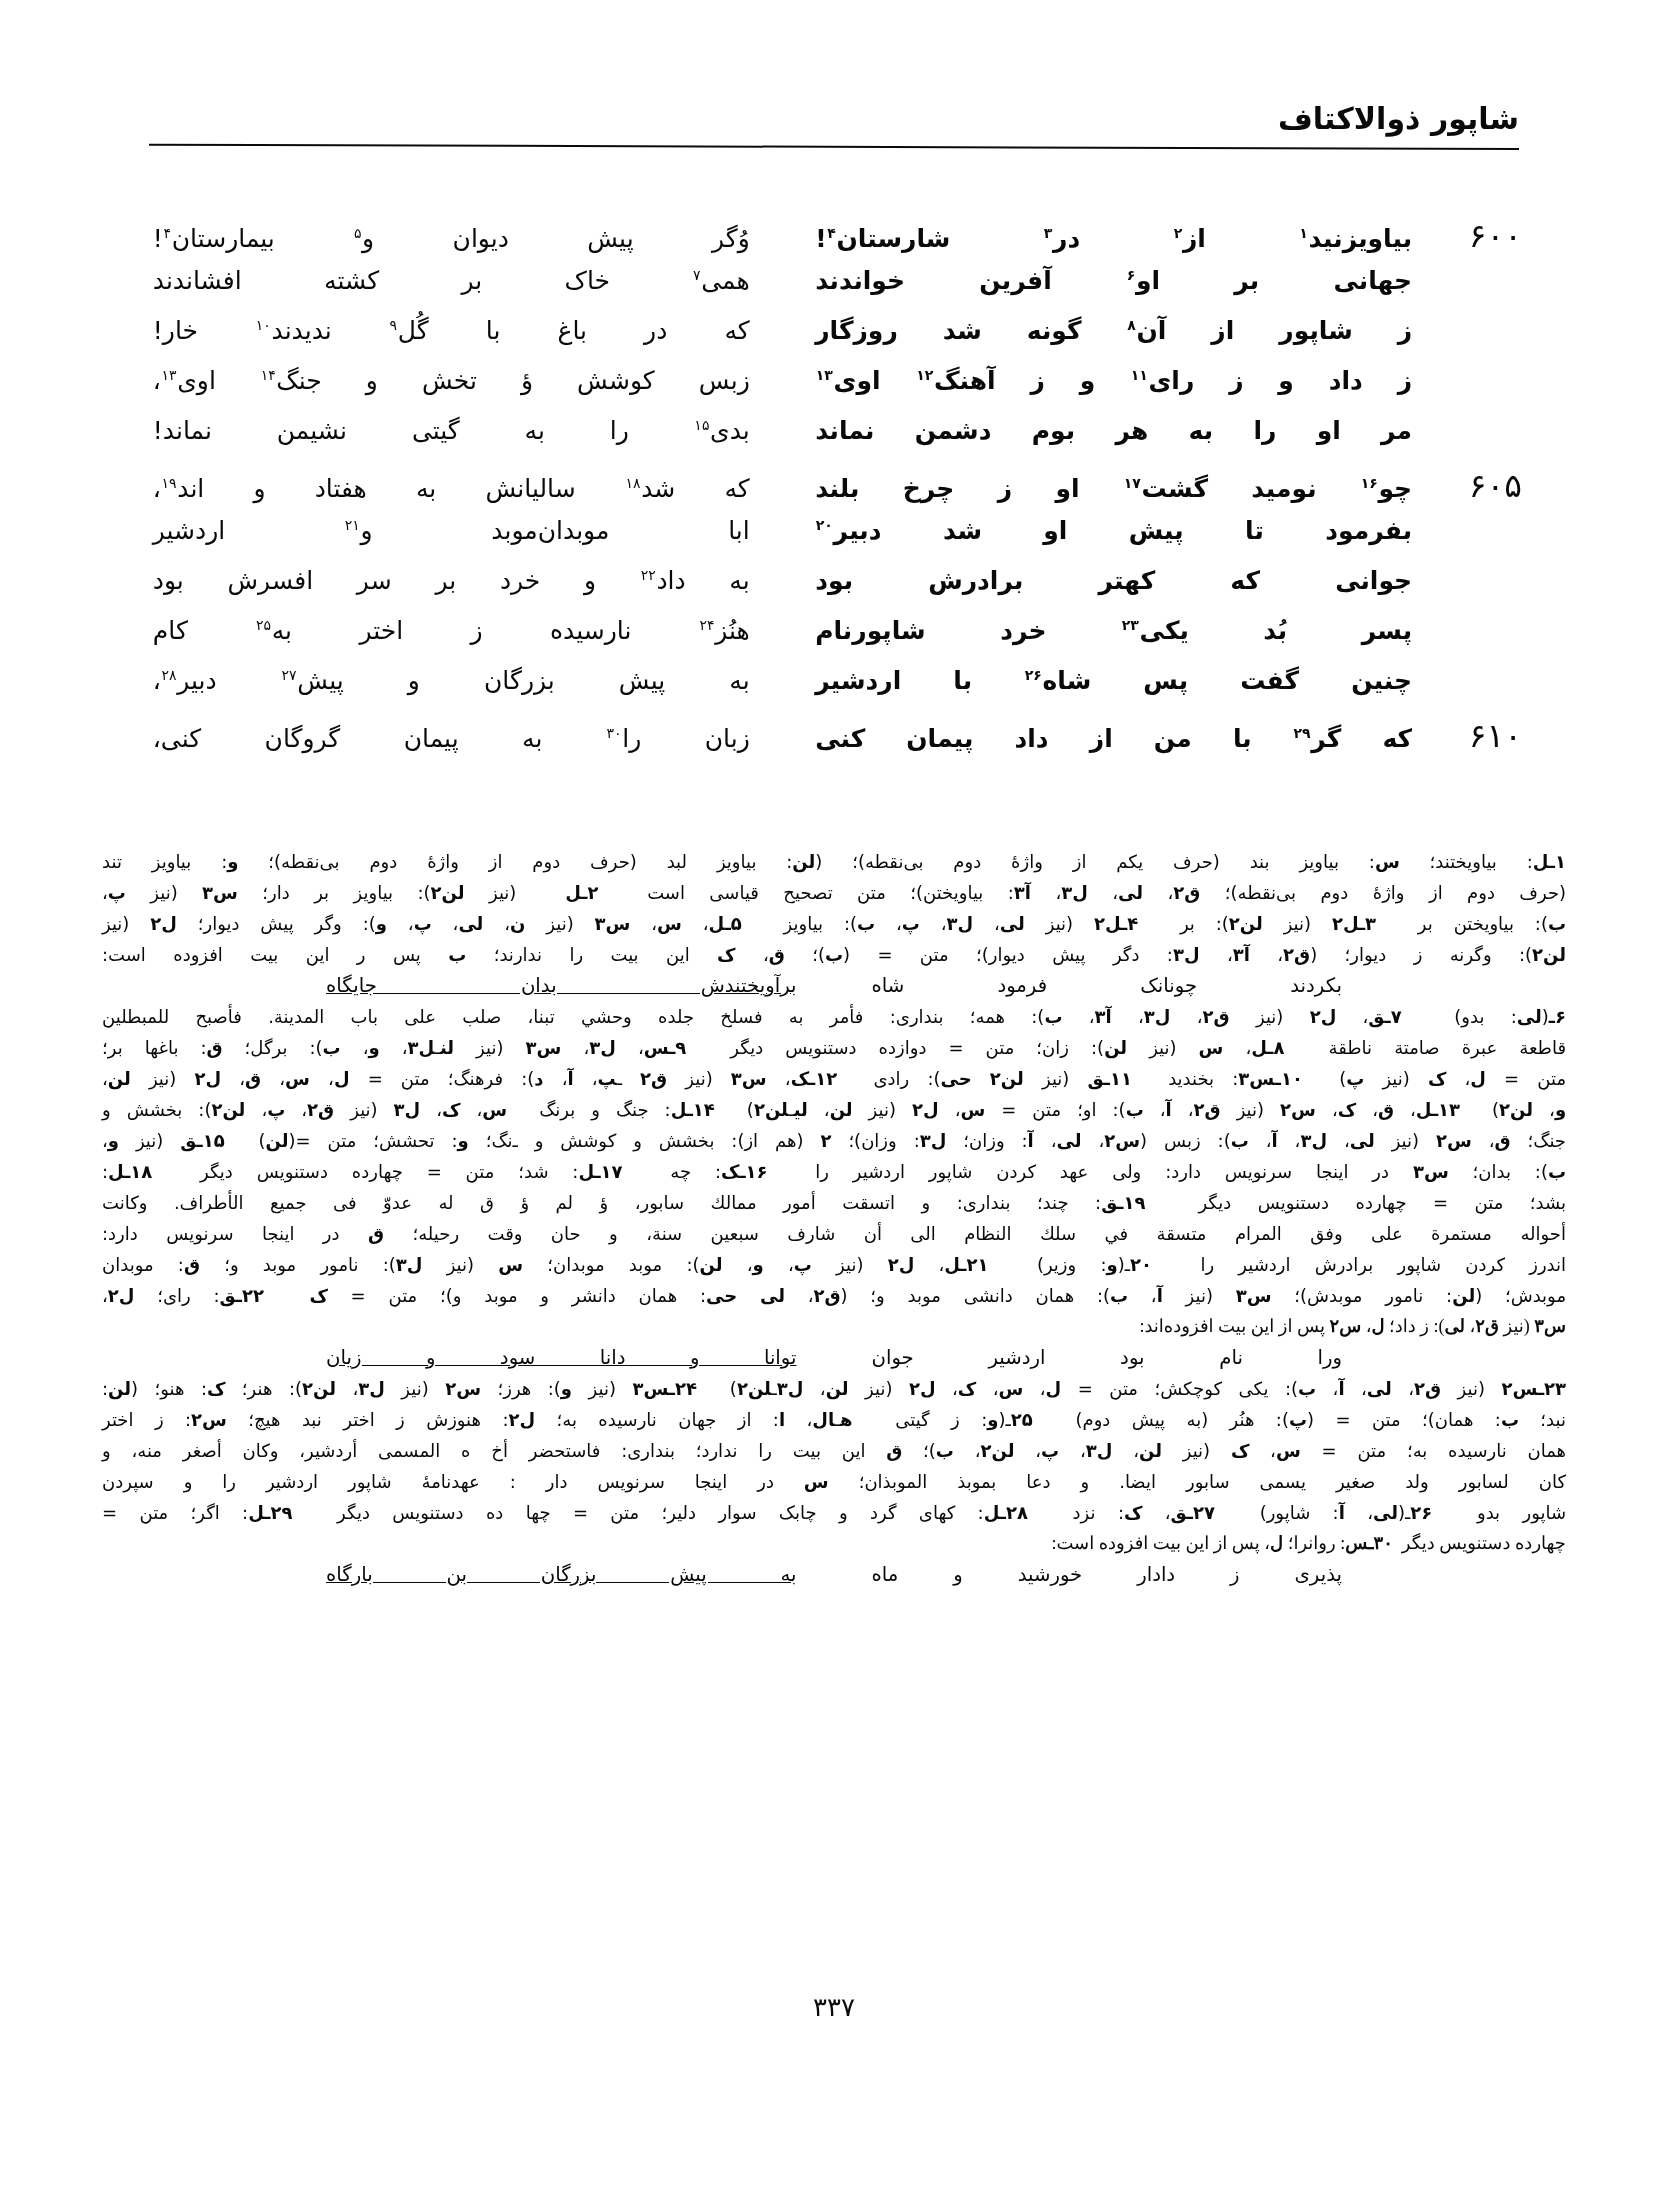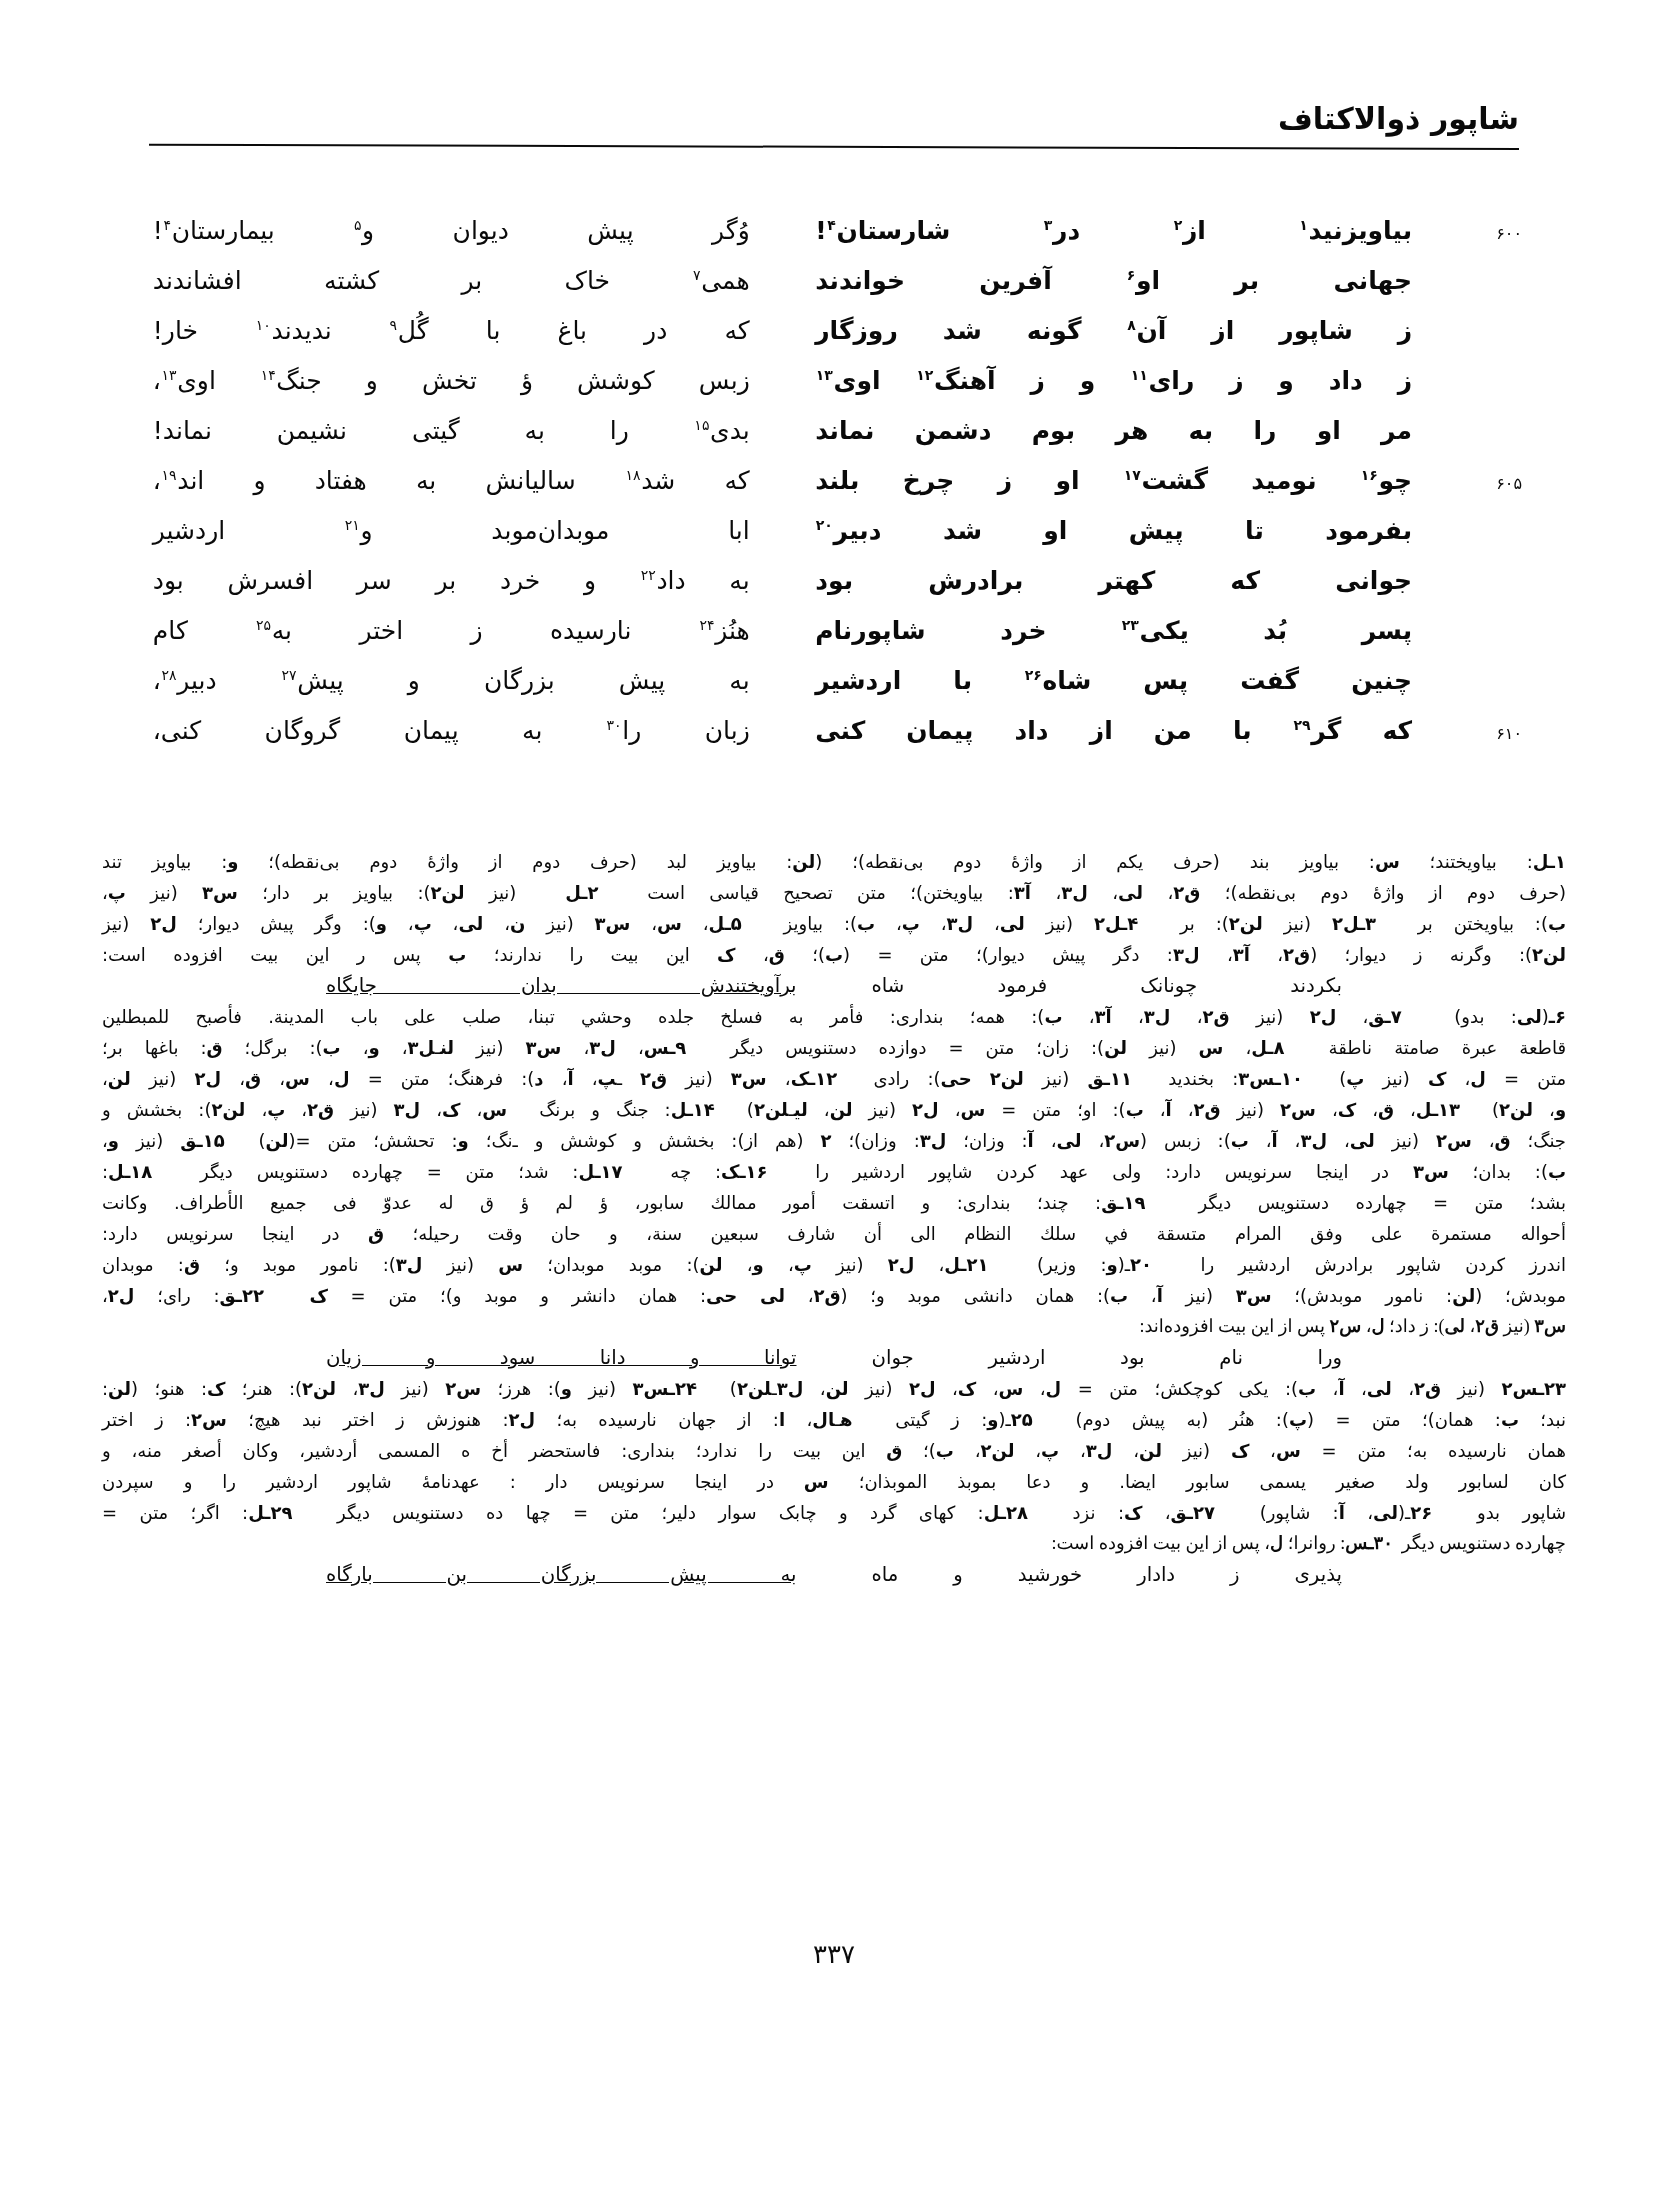--- a/index.html
+++ b/index.html
@@ -63,21 +63,21 @@
     flex-direction: row;
     align-items: baseline;
     height: 50px;
     font-size: 25px;
   }
   .verse-num {
     width: 95px;
     flex: 0 0 95px;
     text-align: right;
     padding-left: 9.5px;
-    font-size: 16px;
+    font-size: 33px;
     letter-spacing: 0.7px;
     white-space: nowrap;
   }
   .hemistich {
     flex: 1 1 0;
     position: relative;
     white-space: nowrap;
     overflow: visible;
   }
   .hemistich.first {
@@ -143,21 +143,21 @@
     text-align: justify;
     text-align-last: justify;
     white-space: nowrap;
   }
   .inset-couplet > .ih.a { padding-left: 48px; }
   .inset-couplet > .ih.b { padding-right: 27px; text-decoration: underline; }
 
   
   .folio {
     position: absolute;
-    top: 1939px;
+    top: 1992px;
     left: 0;
     right: 0;
     text-align: center;
     font-size: 26px;
     letter-spacing: 1.4px;
   }
 </style>
 </head>
 <body>
 

